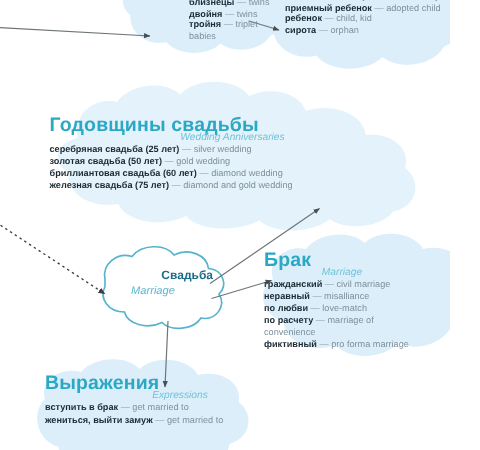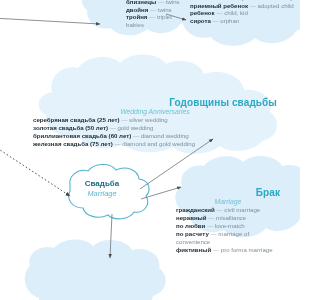--- a/index.html
+++ b/index.html
@@ -6,35 +6,35 @@
   body{
     width:300px;height:300px;overflow:hidden;position:relative;
     background:#ffffff;
     font-family:"Liberation Sans","DejaVu Sans",sans-serif;
   }
   #canvas{position:absolute;inset:0;width:300px;height:300px;}
   .svg-layer{position:absolute;left:0;top:0;width:300px;height:300px;}
   .node{position:absolute;box-sizing:border-box;}
 
   .heading-ru{
-    color:#2aa8c4;font-weight:bold;font-size:10px;text-align:right;
-    letter-spacing:.1px;line-height:9px;margin-top:20px;
+    color:#2aa8c4;font-weight:bold;font-size:13px;text-align:left;
+    letter-spacing:.1px;line-height:9px;
   }
   .heading-en{
     color:#6ec3d8;font-style:italic;font-size:6.8px;text-align:center;
     line-height:9px;
   }
   .entries{font-size:6.1px;line-height:7.6px;color:#8fa3ad;}
   .entries .row{white-space:normal;}
   .term{color:#1b2b33;font-weight:bold;}
   .dash{color:#9aa9b2;}
   .gloss{color:#7d909a;}
 
   
-  .center-ru{color:#1a6b86;font-weight:bold;font-size:8px;text-align:center;line-height:10px;}
+  .center-ru{color:#1a6b86;font-weight:bold;font-size:8px;text-align:right;line-height:10px;}
   .center-en{color:#5bb6cf;font-style:italic;font-size:7.4px;text-align:center;line-height:9px;}
 
   
   #cloud-relatives-text{left:126px;top:-2px;width:60px;}
   #cloud-children-text{left:190px;top:-6px;width:104px;}
   #cloud-anniv-text{left:33px;top:78px;width:244px;}
   #cloud-brak-text{left:176px;top:168px;width:104px;}
   #cloud-expr-text{left:30px;top:250px;width:180px;}
   #cloud-center-text{left:62px;top:179px;width:80px;}
 
@@ -250,14 +250,30 @@
         <span class="gloss">marriage of convenience</span>
       </div>
       <div class="row">
         <span class="term">фиктивный</span>
         <span class="dash">—</span>
         <span class="gloss">pro forma marriage</span>
       </div>
     </div>
   </div>
 
+  <div class="node" id="cloud-expr-text">
+    <div class="heading-ru">Выражения</div>
+    <div class="heading-en">Expressions</div>
+    <div class="entries expr-entries">
+      <div class="row">
+        <span class="term">вступить в брак</span>
+        <span class="dash">—</span>
+        <span class="gloss">get married to</span>
+      </div>
+      <div class="row">
+        <span class="term">жениться, выйти замуж</span>
+        <span class="dash">—</span>
+        <span class="gloss">get married to</span>
+      </div>
+    </div>
+  </div>
 
 </div>
 
 </body></html>

